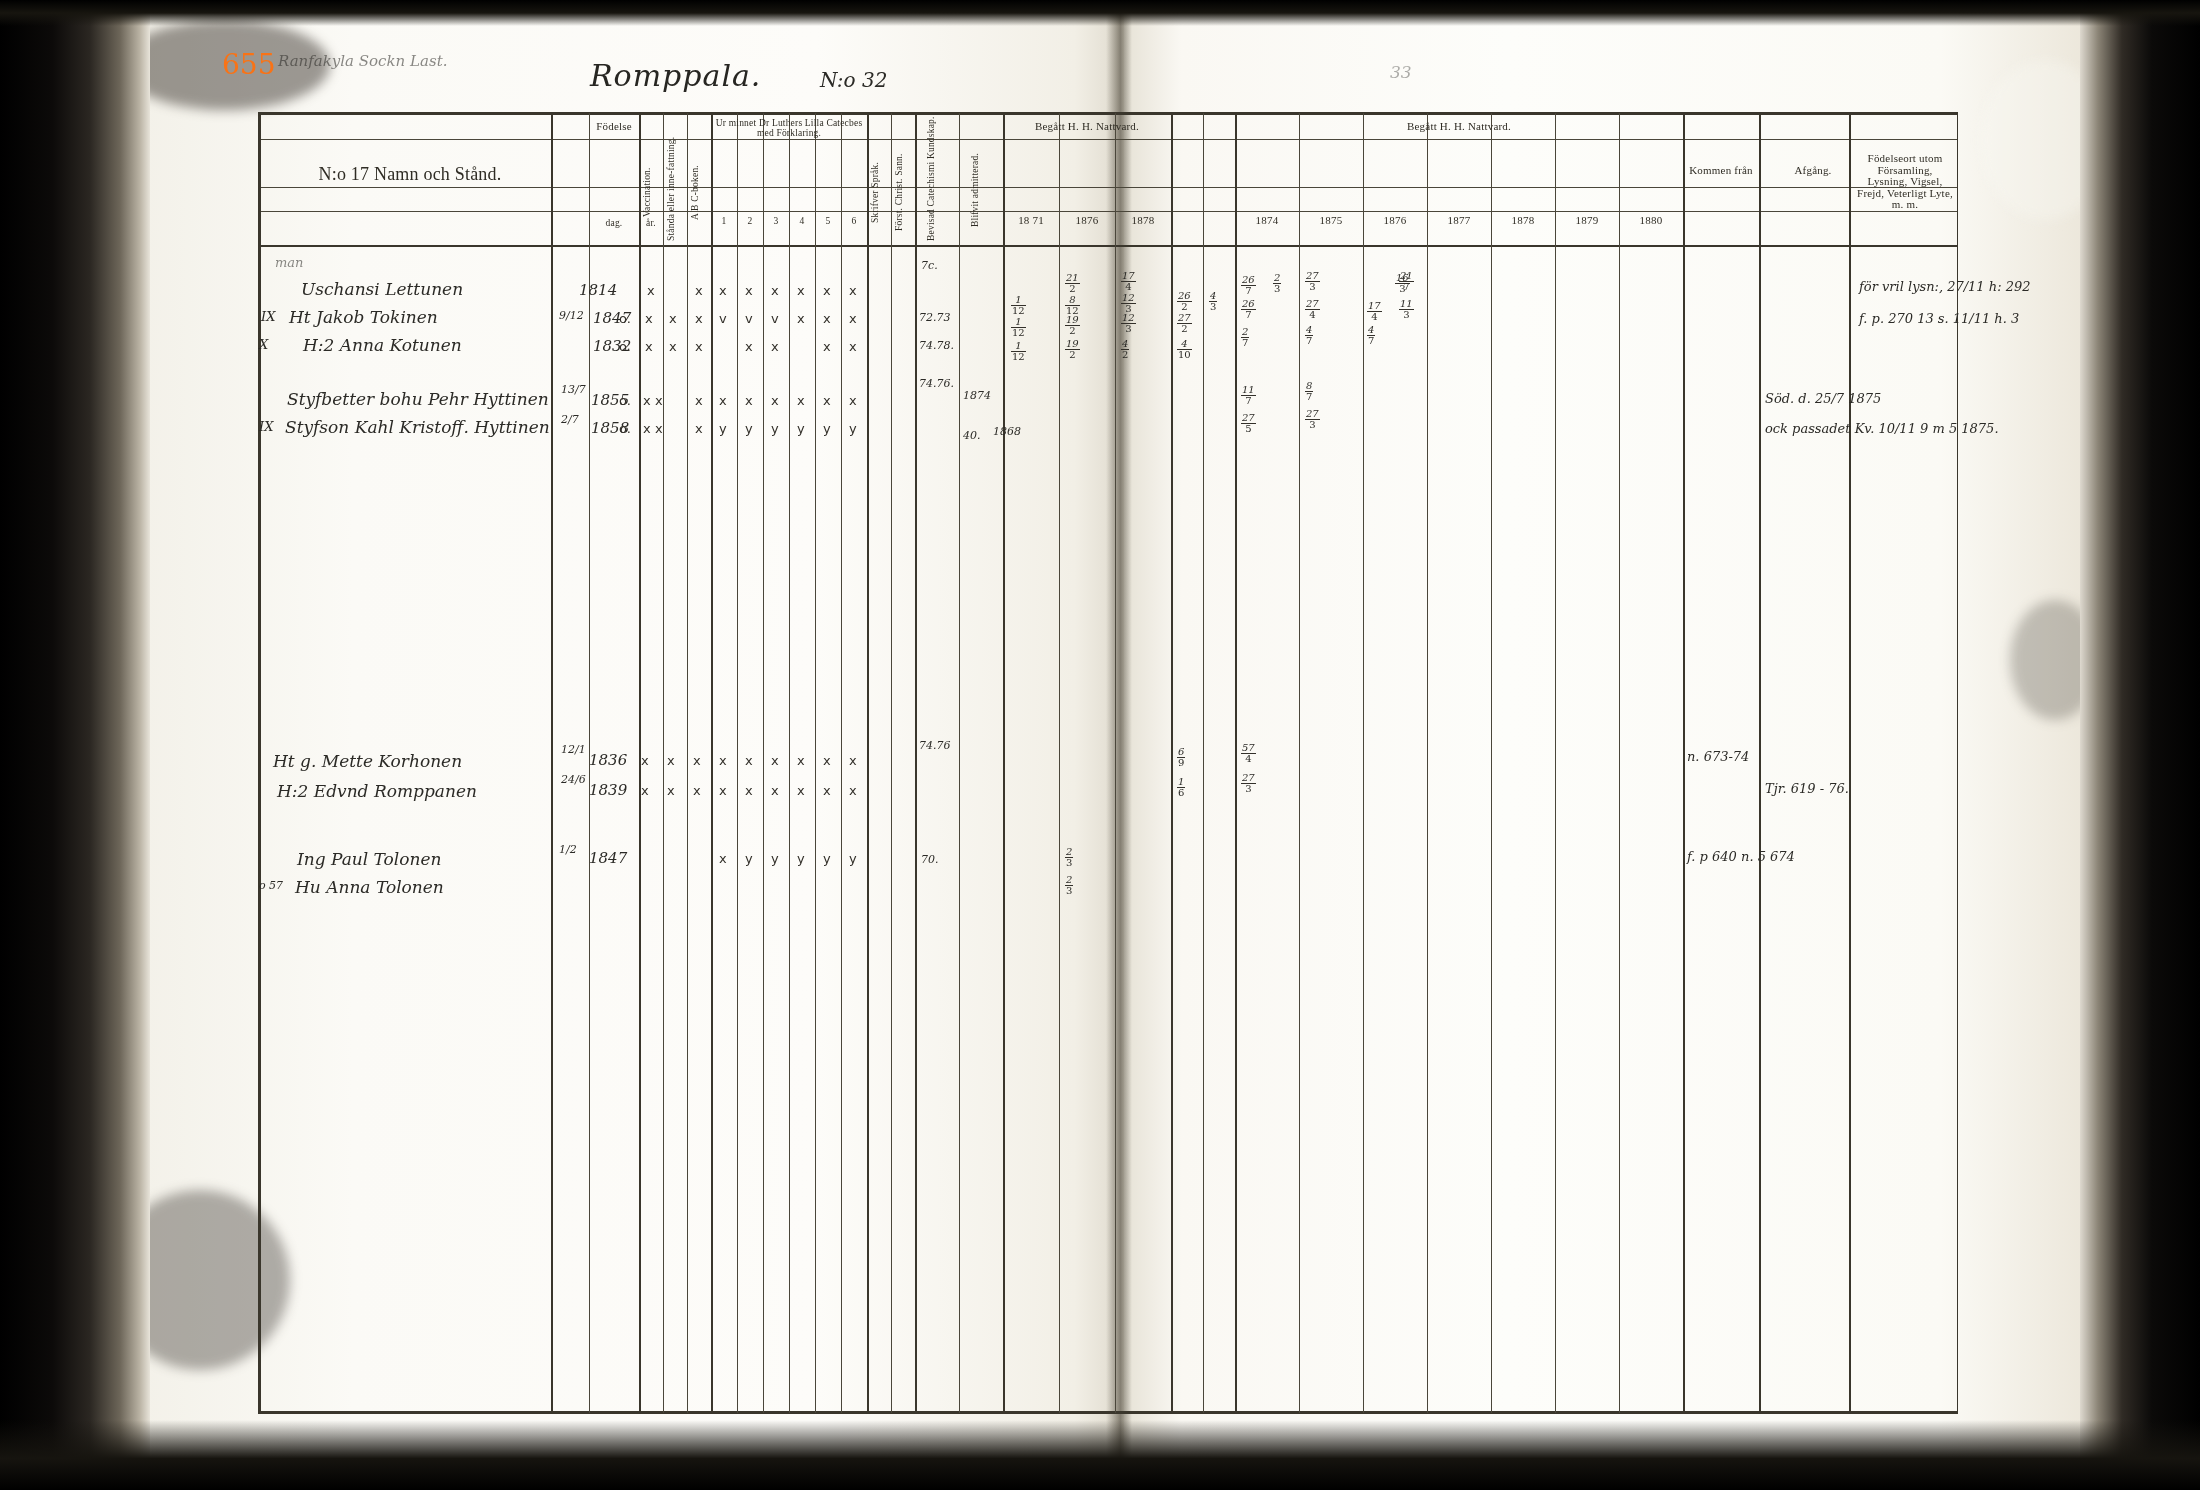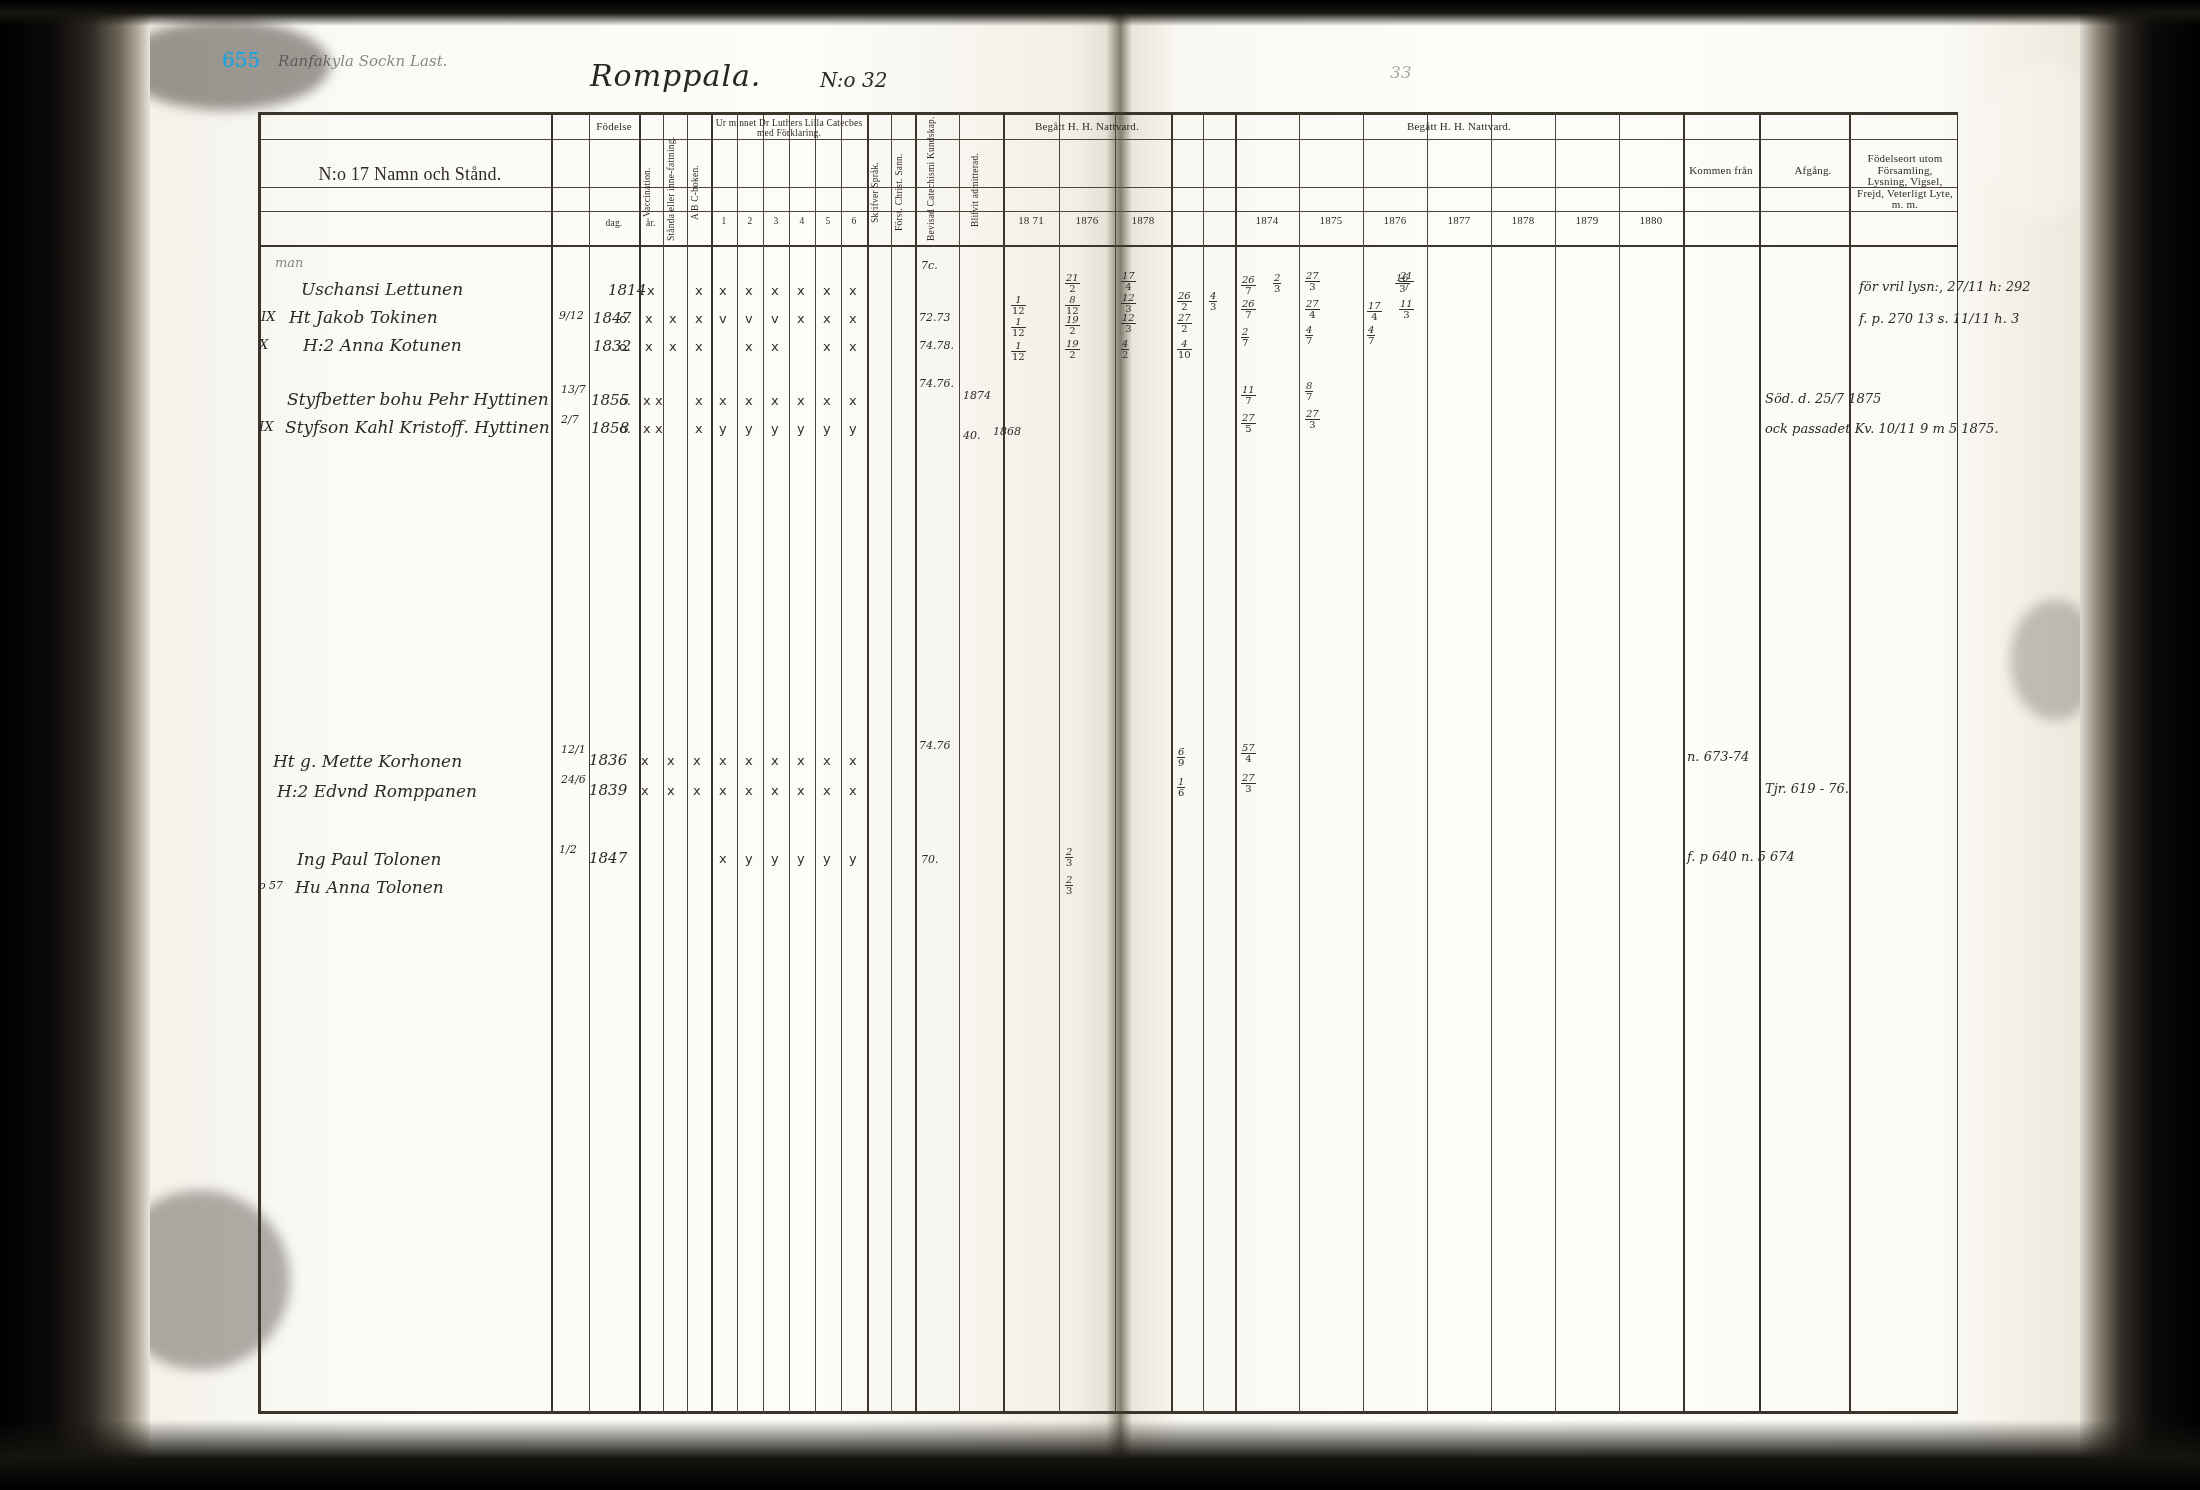--- a/index.html
+++ b/index.html
@@ -49,21 +49,21 @@
   .hand.f20{font-size:20px;}
   .hand.f17{font-size:17px;}
   .hand.f15{font-size:15px;}
   .hand.f13{font-size:13px;}
   .hand.f11{font-size:11px;}
   .faded{opacity:.55;}
   .pale{opacity:.38;}
 
   .title{position:absolute;font-family:"DejaVu Serif",serif;font-style:italic;
          color:#272622;font-size:30px;letter-spacing:1px;}
-  .folio{position:absolute;font-family:"DejaVu Serif",serif;color:#0ea5e9;font-size:20px;}
+  .folio{position:absolute;font-family:"DejaVu Serif",serif;color:#f97316;font-size:28px;}
 
   .xmark{position:absolute;font-family:"DejaVu Sans",sans-serif;font-size:13px;color:#33302a;}
   .frac{display:inline-block;font-size:10px;line-height:1;text-align:center;}
   .frac b{display:block;font-weight:normal;border-bottom:1px solid #33302a;padding:0 1px;}
   .frac i{display:block;font-style:normal;padding:0 1px;}
 </style>
 </head>
 <body>
 
 <div id="scan">
@@ -179,21 +179,21 @@
     <div class="hdr small" style="left:1296px;top:102px;width:64px;">1879</div>
     <div class="hdr small" style="left:1360px;top:102px;width:64px;">1880</div>
 
     <div class="hdr small" style="left:1424px;top:52px;width:76px;">Kommen från</div>
     <div class="hdr small" style="left:1500px;top:52px;width:108px;">Afgång.</div>
     <div class="hdr small" style="left:1598px;top:40px;width:96px;">Födelseort utom Församling, Lysning, Vigsel, Frejd, Veterligt Lyte, m. m.</div>
 
     <div class="hand f13 faded" style="left:16px;top:142px;">man</div>
 
     <div class="hand f17" style="left:42px;top:166px;">Uschansi Lettunen</div>
-    <div class="hand f15" style="left:349px;top:168px;">1814</div>
+    <div class="hand f15" style="left:320px;top:168px;">1814</div>
     <div class="xmark" style="left:388px;top:170px;">x</div>
     <div class="xmark" style="left:436px;top:170px;">x</div>
     <div class="xmark" style="left:460px;top:170px;">x</div>
     <div class="xmark" style="left:486px;top:170px;">x</div>
     <div class="xmark" style="left:512px;top:170px;">x</div>
     <div class="xmark" style="left:538px;top:170px;">x</div>
     <div class="xmark" style="left:564px;top:170px;">x</div>
     <div class="xmark" style="left:590px;top:170px;">x</div>
     <div class="hand f11" style="left:662px;top:146px;">7c.</div>
     <div class="hand f11" style="left:752px;top:182px;"><span class="frac"><b>1</b><i>12</i></span></div>

